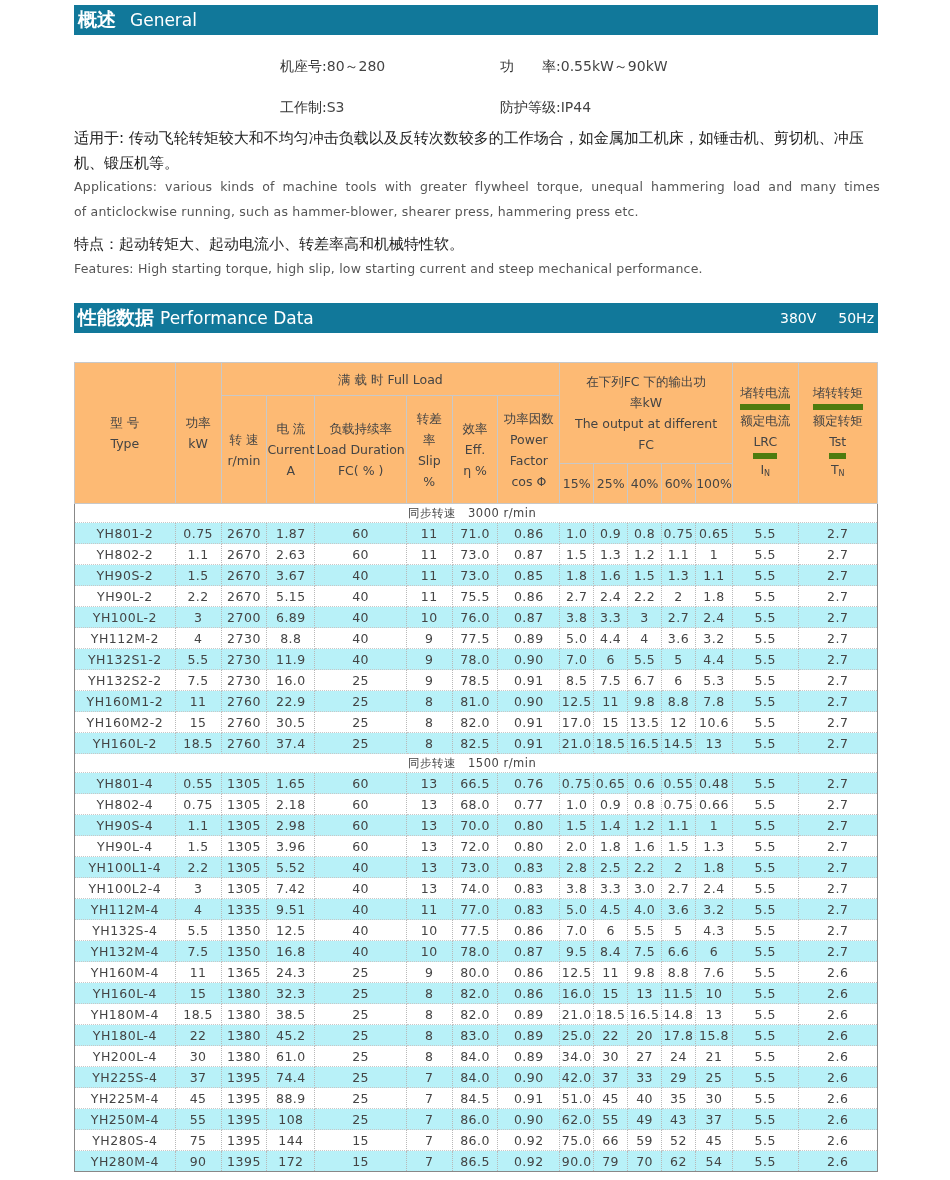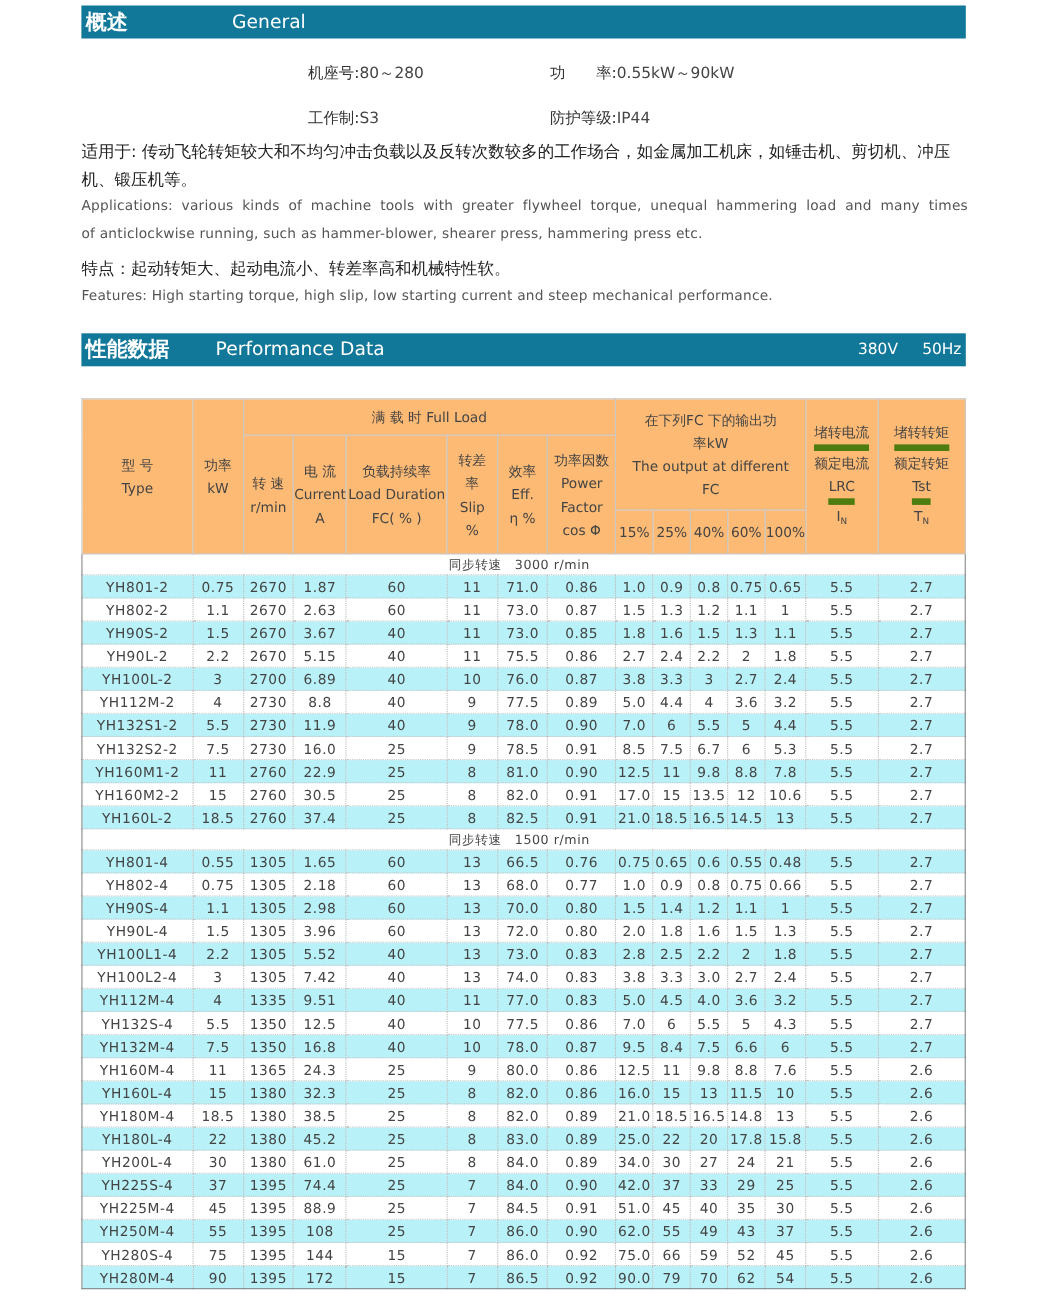--- a/index.html
+++ b/index.html
@@ -6,23 +6,23 @@
   body {
     width: 950px; height: 1180px; position: relative; overflow: hidden;
     font-family: "DejaVu Sans", "Liberation Sans", sans-serif; color: #333;
   }
   .band {
     position: absolute; left: 74px; width: 804px; height: 30px;
     background: #11789a; color: #fff; display: flex; align-items: center;
     box-sizing: border-box; padding-left: 4px;
   }
   .band .cn { font-size: 19px; font-weight: bold; margin-right: 14px; }
-  .band .en { font-size: 17px; margin-left: 36px; }
+  .band .en { font-size: 17px; }
   .band .right { margin-left: auto; font-size: 14px; display: flex; gap: 22px; padding-right: 4px; }
-  #band-general { top: 5px; gap: 45px; }
+  #band-general { top: 5px; }
   #band-perf { top: 303px; }
   .spec-grid {
     position: absolute; top: 58px; left: 280px;
     display: grid; grid-template-columns: 220px 200px; row-gap: 23px;
     font-size: 14px; color: #333;
   }
   .spec-grid span.v { color: #444; }
   .para { position: absolute; left: 74px; width: 806px; }
   .cn-para { font-size: 15px; color: #222; line-height: 25px; }
   .en-para { font-size: 12.5px; color: #555; line-height: 25px; text-align: justify; text-align-last: justify; letter-spacing: 0.2px; }

